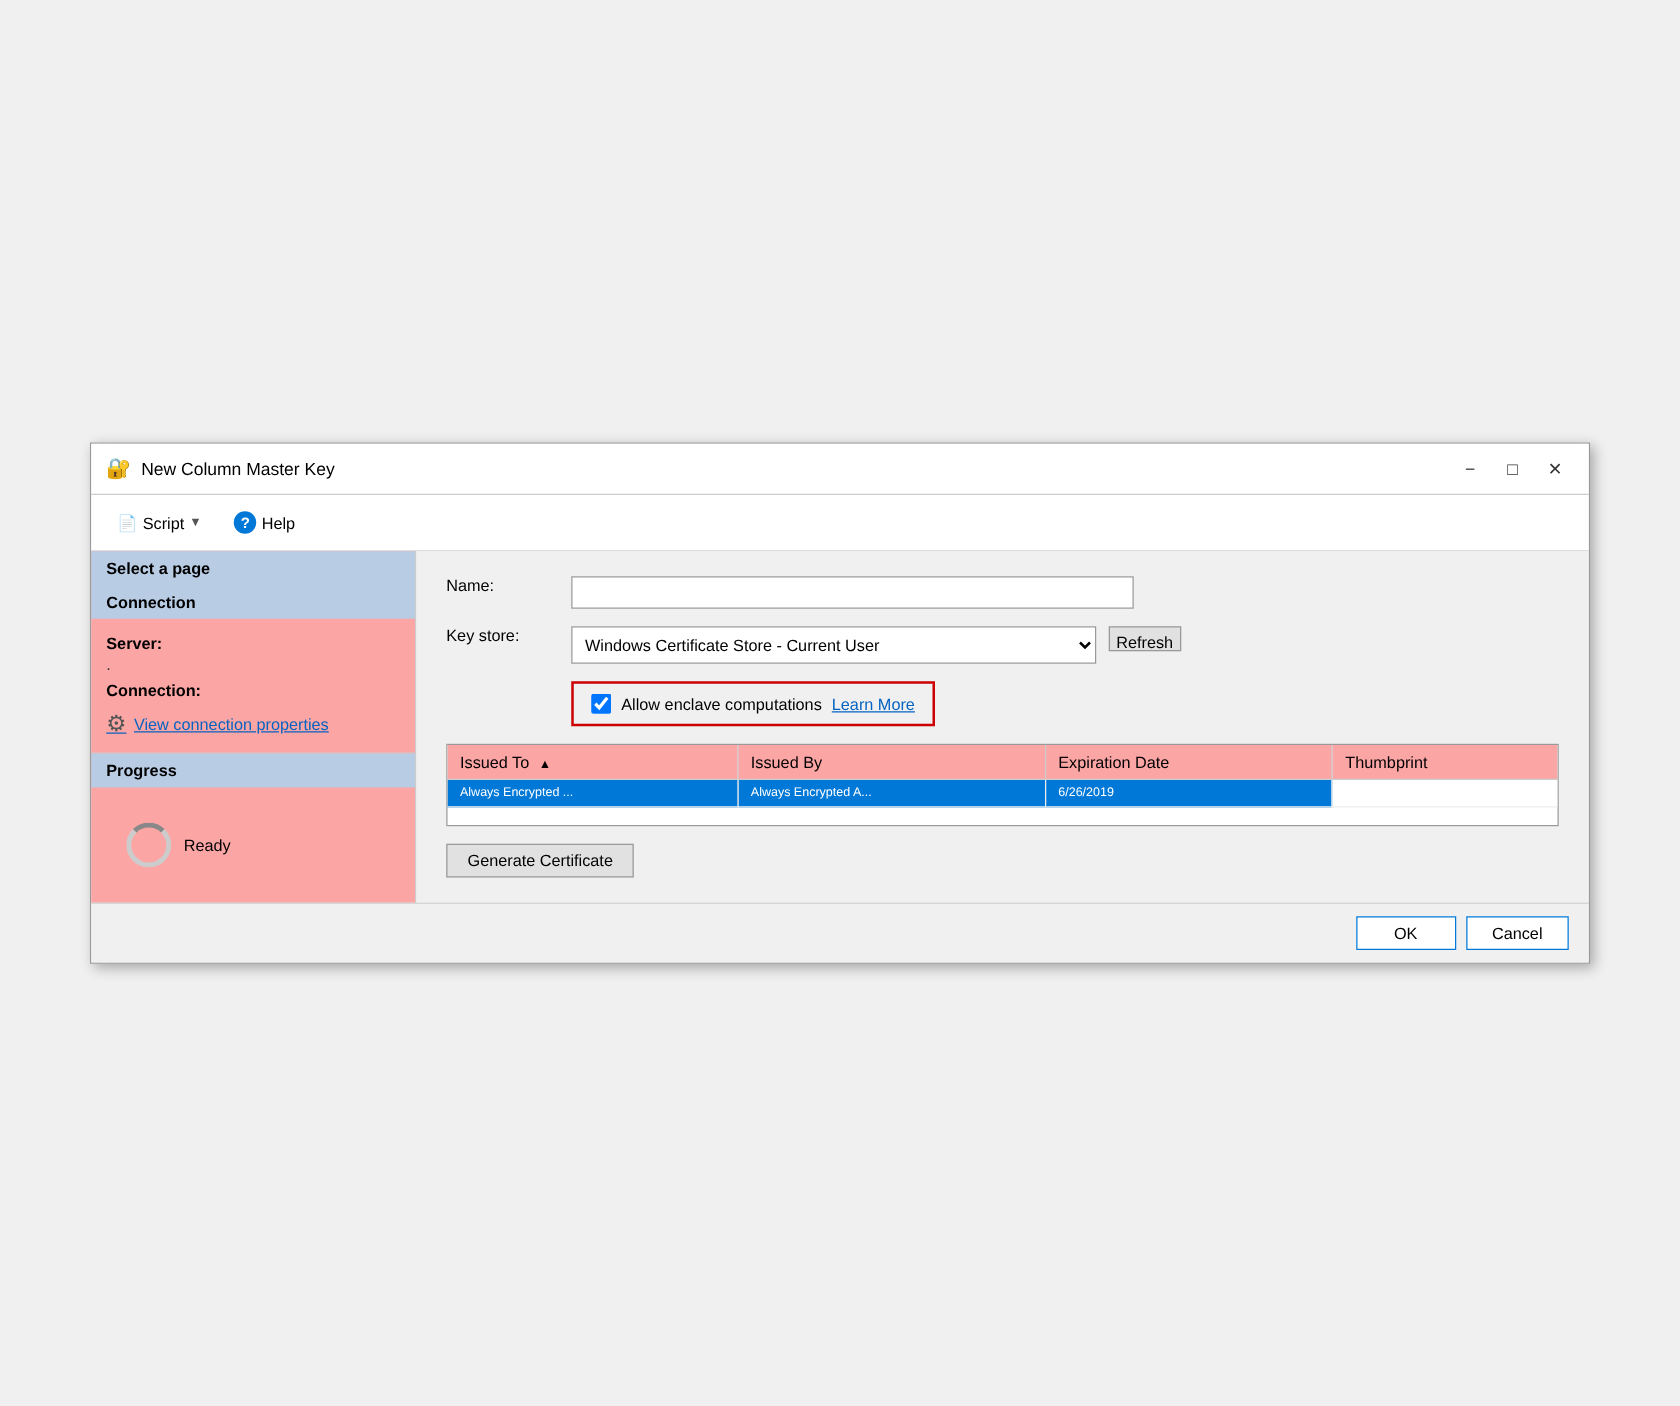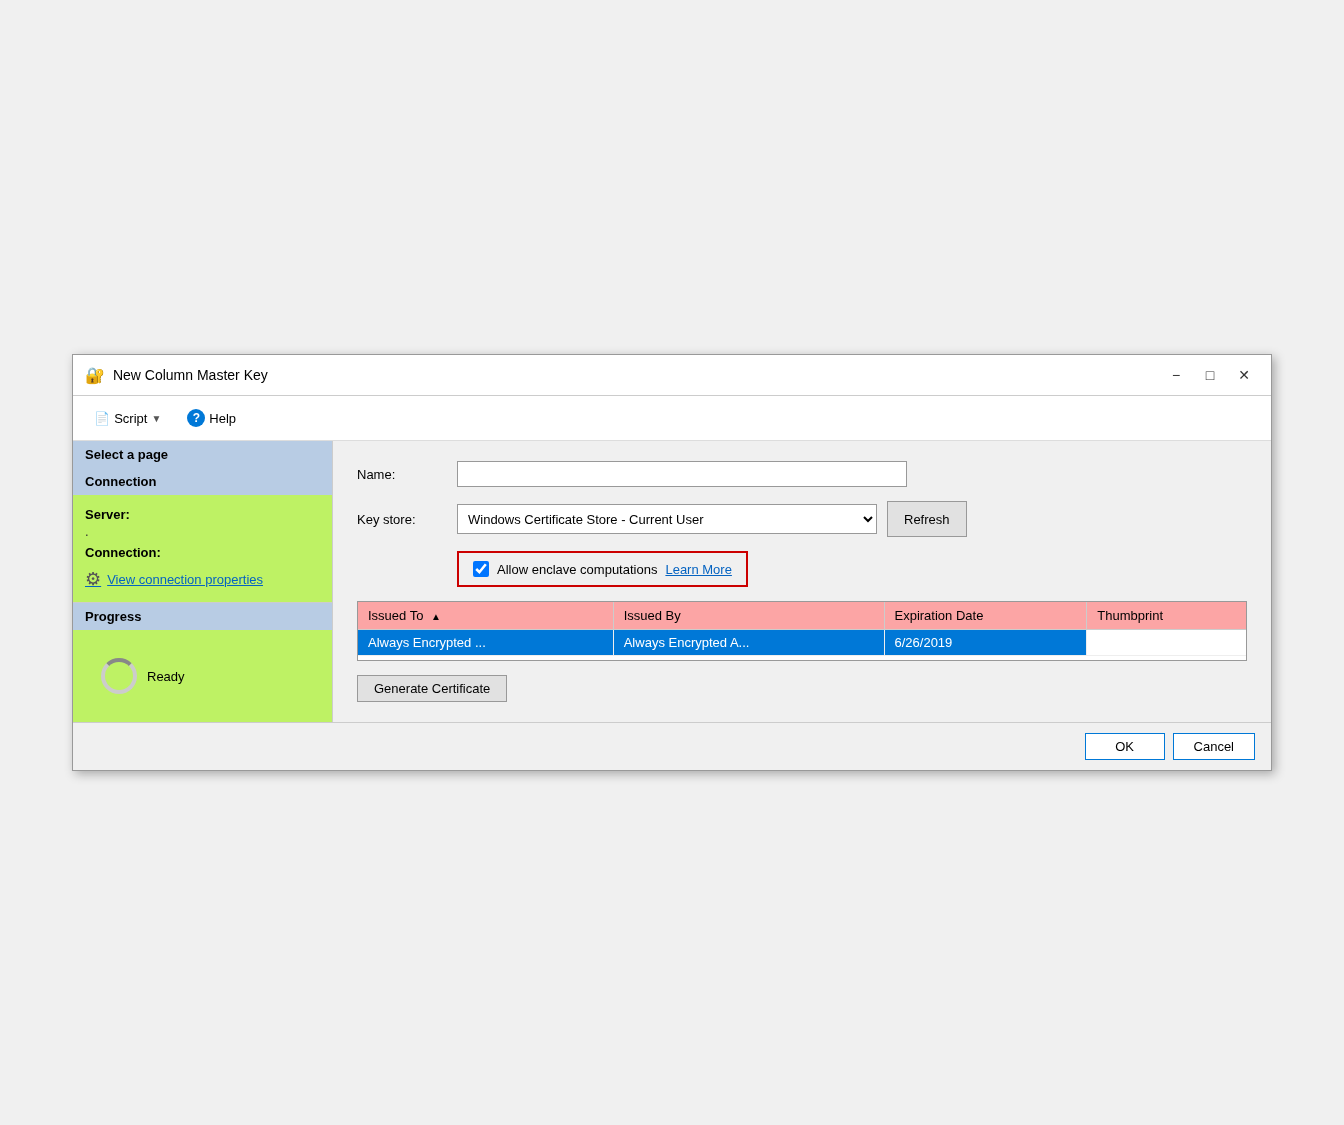--- a/index.html
+++ b/index.html
@@ -68,21 +68,21 @@
       background: transparent;
       cursor: pointer;
       font-size: 13px;
     }
     .main-layout {
       display: flex;
       height: calc(100% - 82px);
     }
     .sidebar {
       width: 260px;
-      background: #bef264;
+      background: #fca5a5;
       border-right: 1px solid #ccc;
       display: flex;
       flex-direction: column;
     }
     .sidebar-section-header {
       background: #b8cce4;
       padding: 6px 12px;
       font-weight: bold;
       font-size: 13px;
       color: #000;
@@ -135,21 +135,21 @@
     .content-area {
       flex: 1;
       padding: 20px 24px;
       display: flex;
       flex-direction: column;
       gap: 14px;
       background: #f0f0f0;
     }
     .form-row {
       display: flex;
-      align-items: center;
+      align-items: flex-start;
       gap: 10px;
     }
     .form-label {
       width: 90px;
       color: #000;
     }
     .form-input {
       flex: 1;
       max-width: 450px;
       padding: 4px 6px;
@@ -162,26 +162,26 @@
       flex: 1;
       max-width: 420px;
       padding: 4px 6px;
       border: 1px solid #999;
       background: #fff;
       font-size: 13px;
       height: 30px;
       appearance: auto;
     }
     .refresh-btn {
-      padding: 4px 16px;
+      padding: 4px 5px;
       border: 1px solid #999;
       background: #e1e1e1;
       cursor: pointer;
       font-size: 13px;
-      height: 36px;
+      height: 20px;
     }
     .enclave-box {
       border: 2px solid #cc0000;
       padding: 8px 14px;
       display: inline-flex;
       align-items: center;
       gap: 8px;
       background: #f0f0f0;
       align-self: flex-start;
       margin-left: 100px;
@@ -219,21 +219,21 @@
       font-size: 13px;
       white-space: nowrap;
     }
     .cert-table th:last-child {
       border-right: none;
     }
     .cert-table td {
       border-bottom: 1px solid #eee;
       border-right: 1px solid #eee;
       padding: 5px 10px;
-      font-size: 13px;
+      font-size: 10px;
     }
     .cert-table td:last-child {
       border-right: none;
     }
     .cert-table tr.selected td {
       background: #0078d7;
       color: #fff;
     }
     .cert-table tr.selected td:last-child {
       background: #fff;

